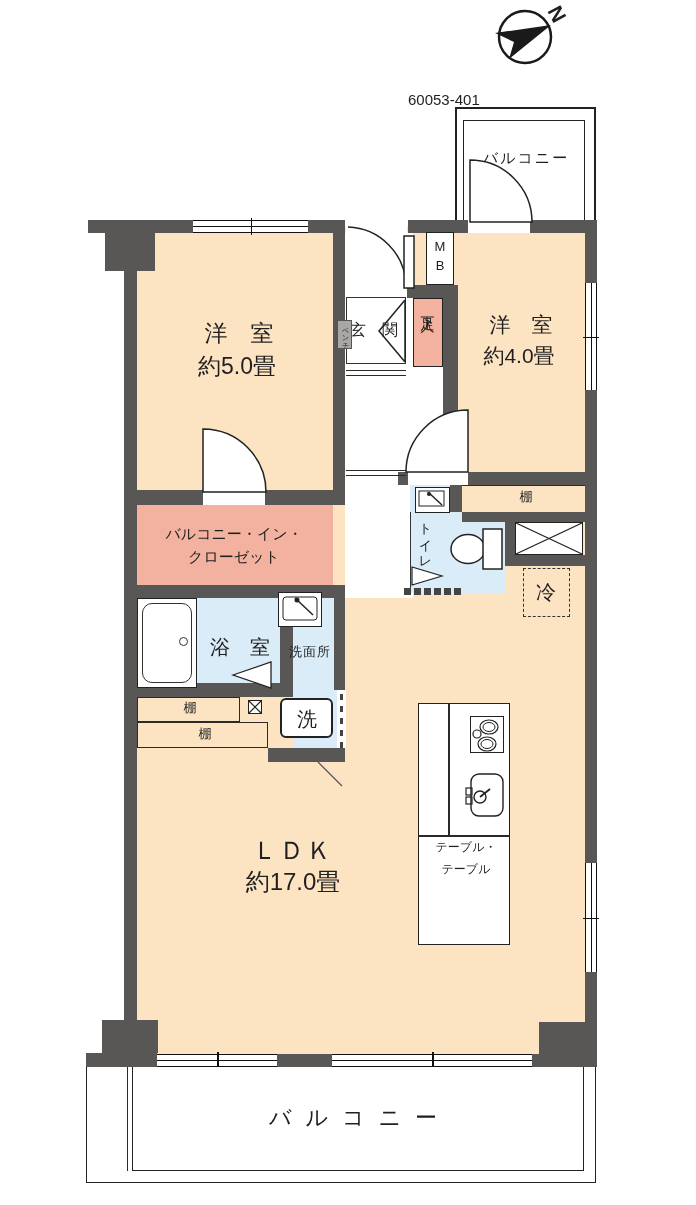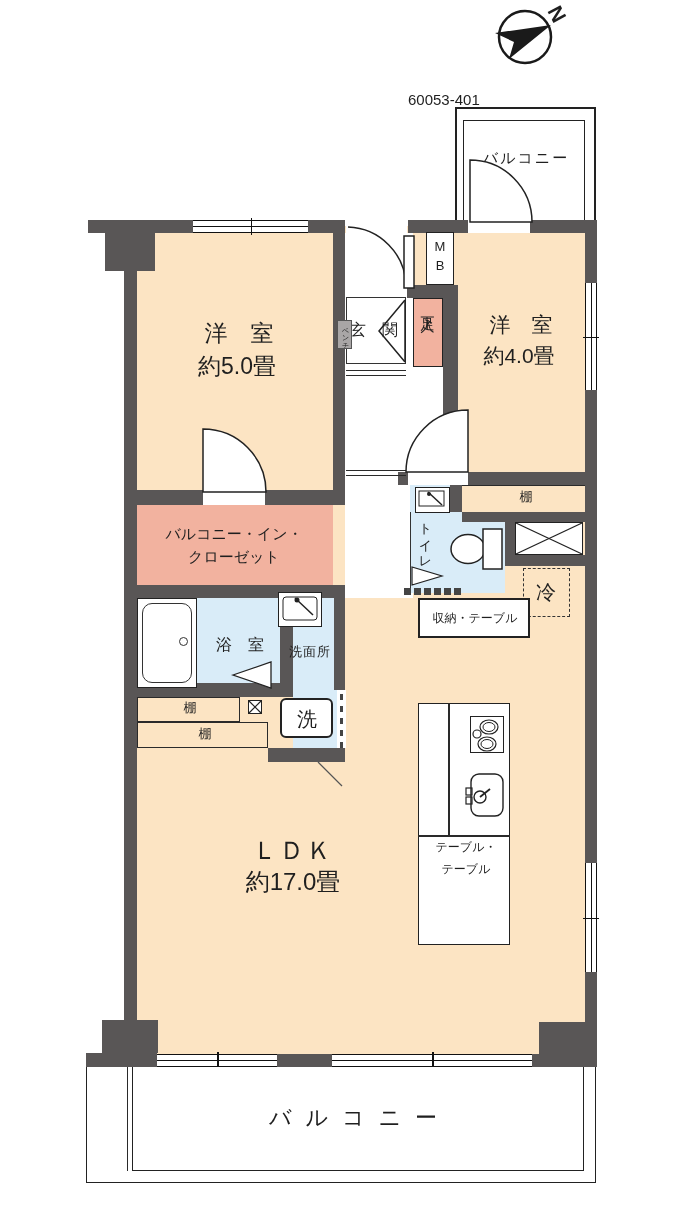--- a/index.html
+++ b/index.html
@@ -124,38 +124,35 @@
   </div>
 
   <div class="lbl ctr" style="left:239px;top:320px;font-size:23px;">洋　室</div>
   <div class="lbl ctr" style="left:237px;top:353px;font-size:23px;">約5.0畳</div>
   <div class="lbl ctr" style="left:521px;top:313px;font-size:21px;">洋　室</div>
   <div class="lbl ctr" style="left:519px;top:344px;font-size:21px;">約4.0畳</div>
   <div class="lbl ctr" style="left:293px;top:836px;font-size:25px;letter-spacing:2px;">ＬＤＫ</div>
   <div class="lbl ctr" style="left:293px;top:868px;font-size:24px;text-align:center;">約17.0畳</div>
   <div class="lbl ctr" style="left:234px;top:525px;font-size:15px;">バルコニー・イン・</div>
   <div class="lbl ctr" style="left:234px;top:548px;font-size:15px;">クローゼット</div>
-  <div class="lbl ctr" style="left:240px;top:636px;font-size:16px;">浴　室</div>
+  <div class="lbl ctr" style="left:240px;top:636px;font-size:20px;">浴　室</div>
   <div class="lbl ctr" style="left:310px;top:645px;font-size:13px;letter-spacing:1px;">洗面所</div>
   <div class="lbl vtx" style="left:417px;top:514px;font-size:13px;">トイレ</div>
 
   <div class="thinline" style="left:462px;top:485px;width:123px;height:1px;"></div>
   <div class="lbl ctr" style="left:526px;top:490px;font-size:13px;">棚</div>
   <div class="shelfrow" style="left:137px;top:697px;width:103px;height:25px;"></div>
   <div class="lbl ctr" style="left:190px;top:701px;font-size:13px;">棚</div>
   <div class="shelfrow" style="left:137px;top:722px;width:131px;height:26px;"></div>
   <div class="lbl ctr" style="left:205px;top:727px;font-size:13px;">棚</div>
 
   <div class="abs" style="left:523px;top:568px;width:47px;height:49px;border:1.5px dashed #333;box-sizing:border-box;">
     <div class="lbl ctr" style="left:22px;top:12px;font-size:20px;">冷</div>
   </div>
 
-  <div class="box" style="left:418px;top:598px;width:112px;height:40px;border-width:2px;">
-    <div class="lbl ctr" style="left:55px;top:12px;font-size:12px;">収納・テーブル</div>
-  </div>
 
   <div class="dash" style="left:404px;top:588px;width:7px;height:7px;"></div>
   <div class="dash" style="left:414px;top:588px;width:7px;height:7px;"></div>
   <div class="dash" style="left:424px;top:588px;width:7px;height:7px;"></div>
   <div class="dash" style="left:434px;top:588px;width:7px;height:7px;"></div>
   <div class="dash" style="left:444px;top:588px;width:7px;height:7px;"></div>
   <div class="dash" style="left:454px;top:588px;width:7px;height:7px;"></div>
 
   <div class="abs fill-white" style="left:337px;top:690px;width:9px;height:58px;"></div>
   <div class="dash" style="left:340px;top:694px;width:3px;height:6px;"></div>

